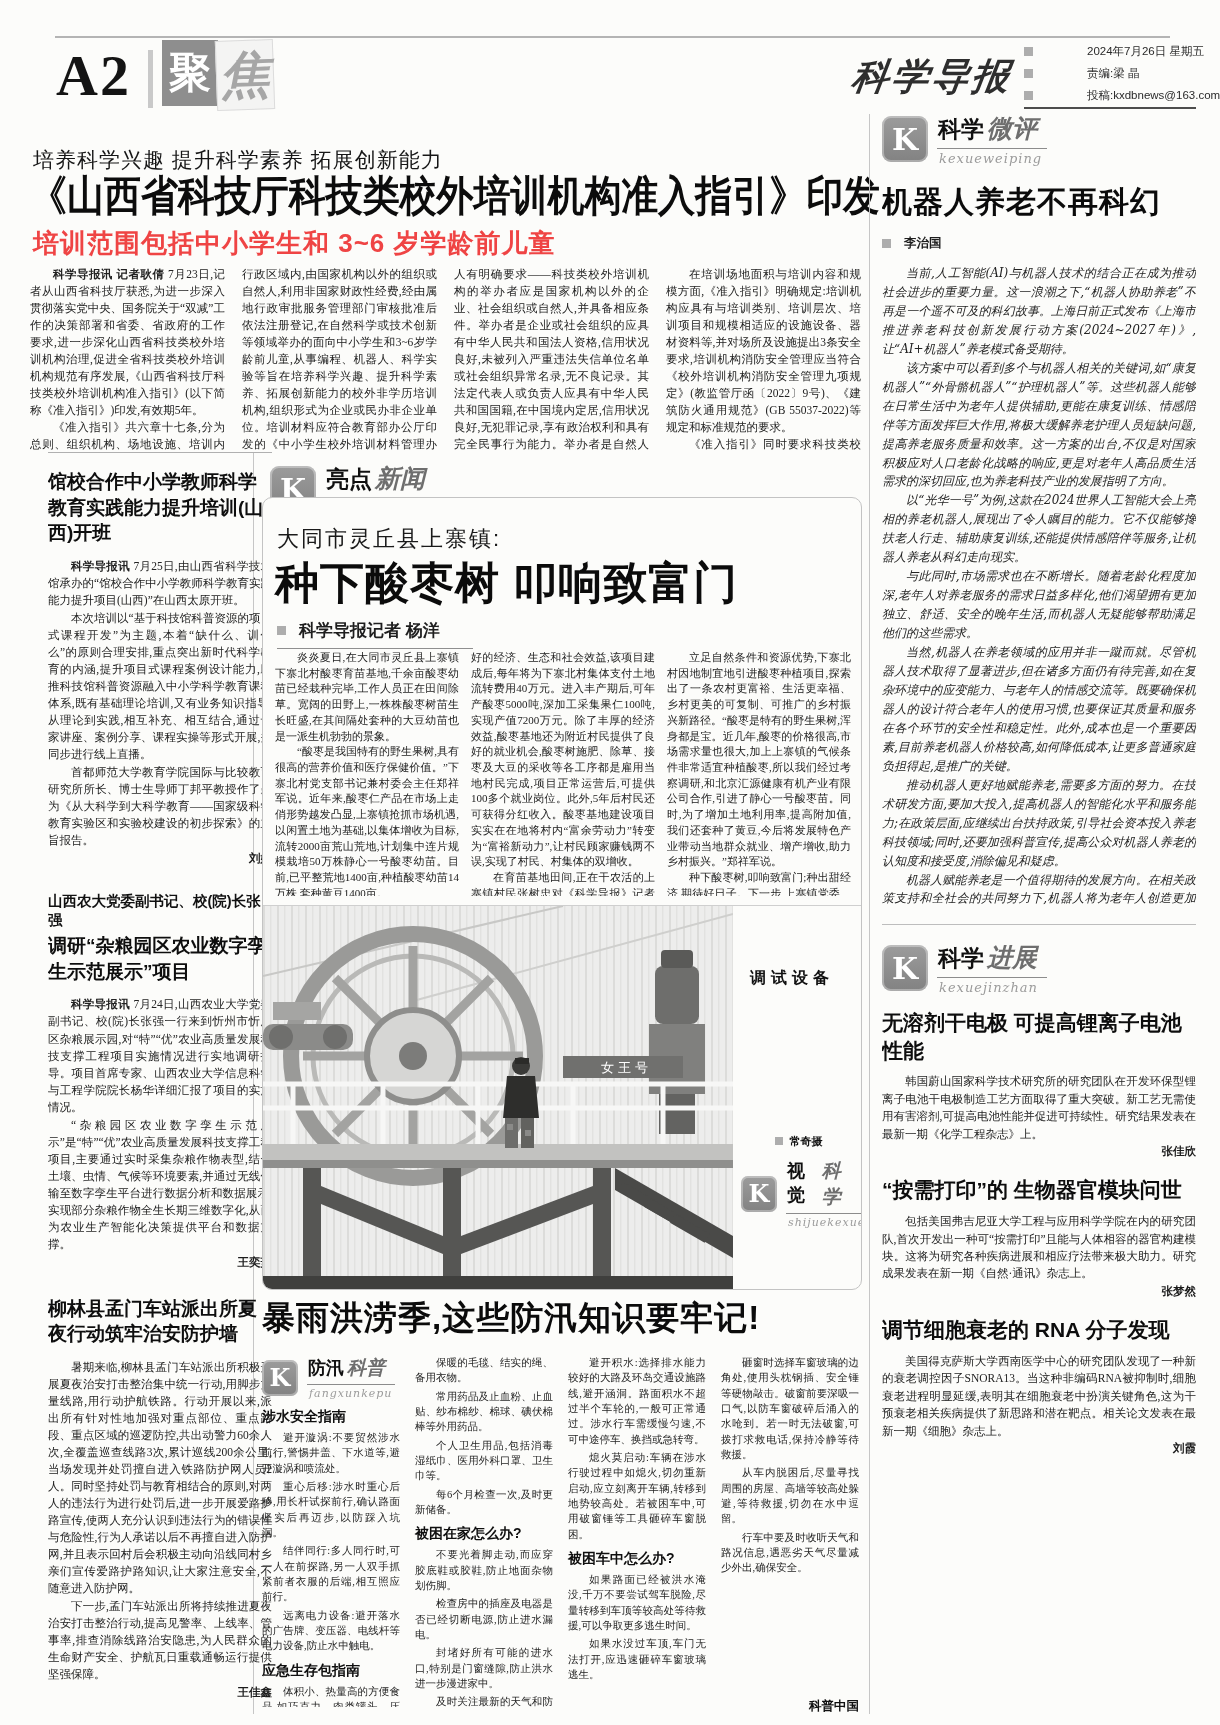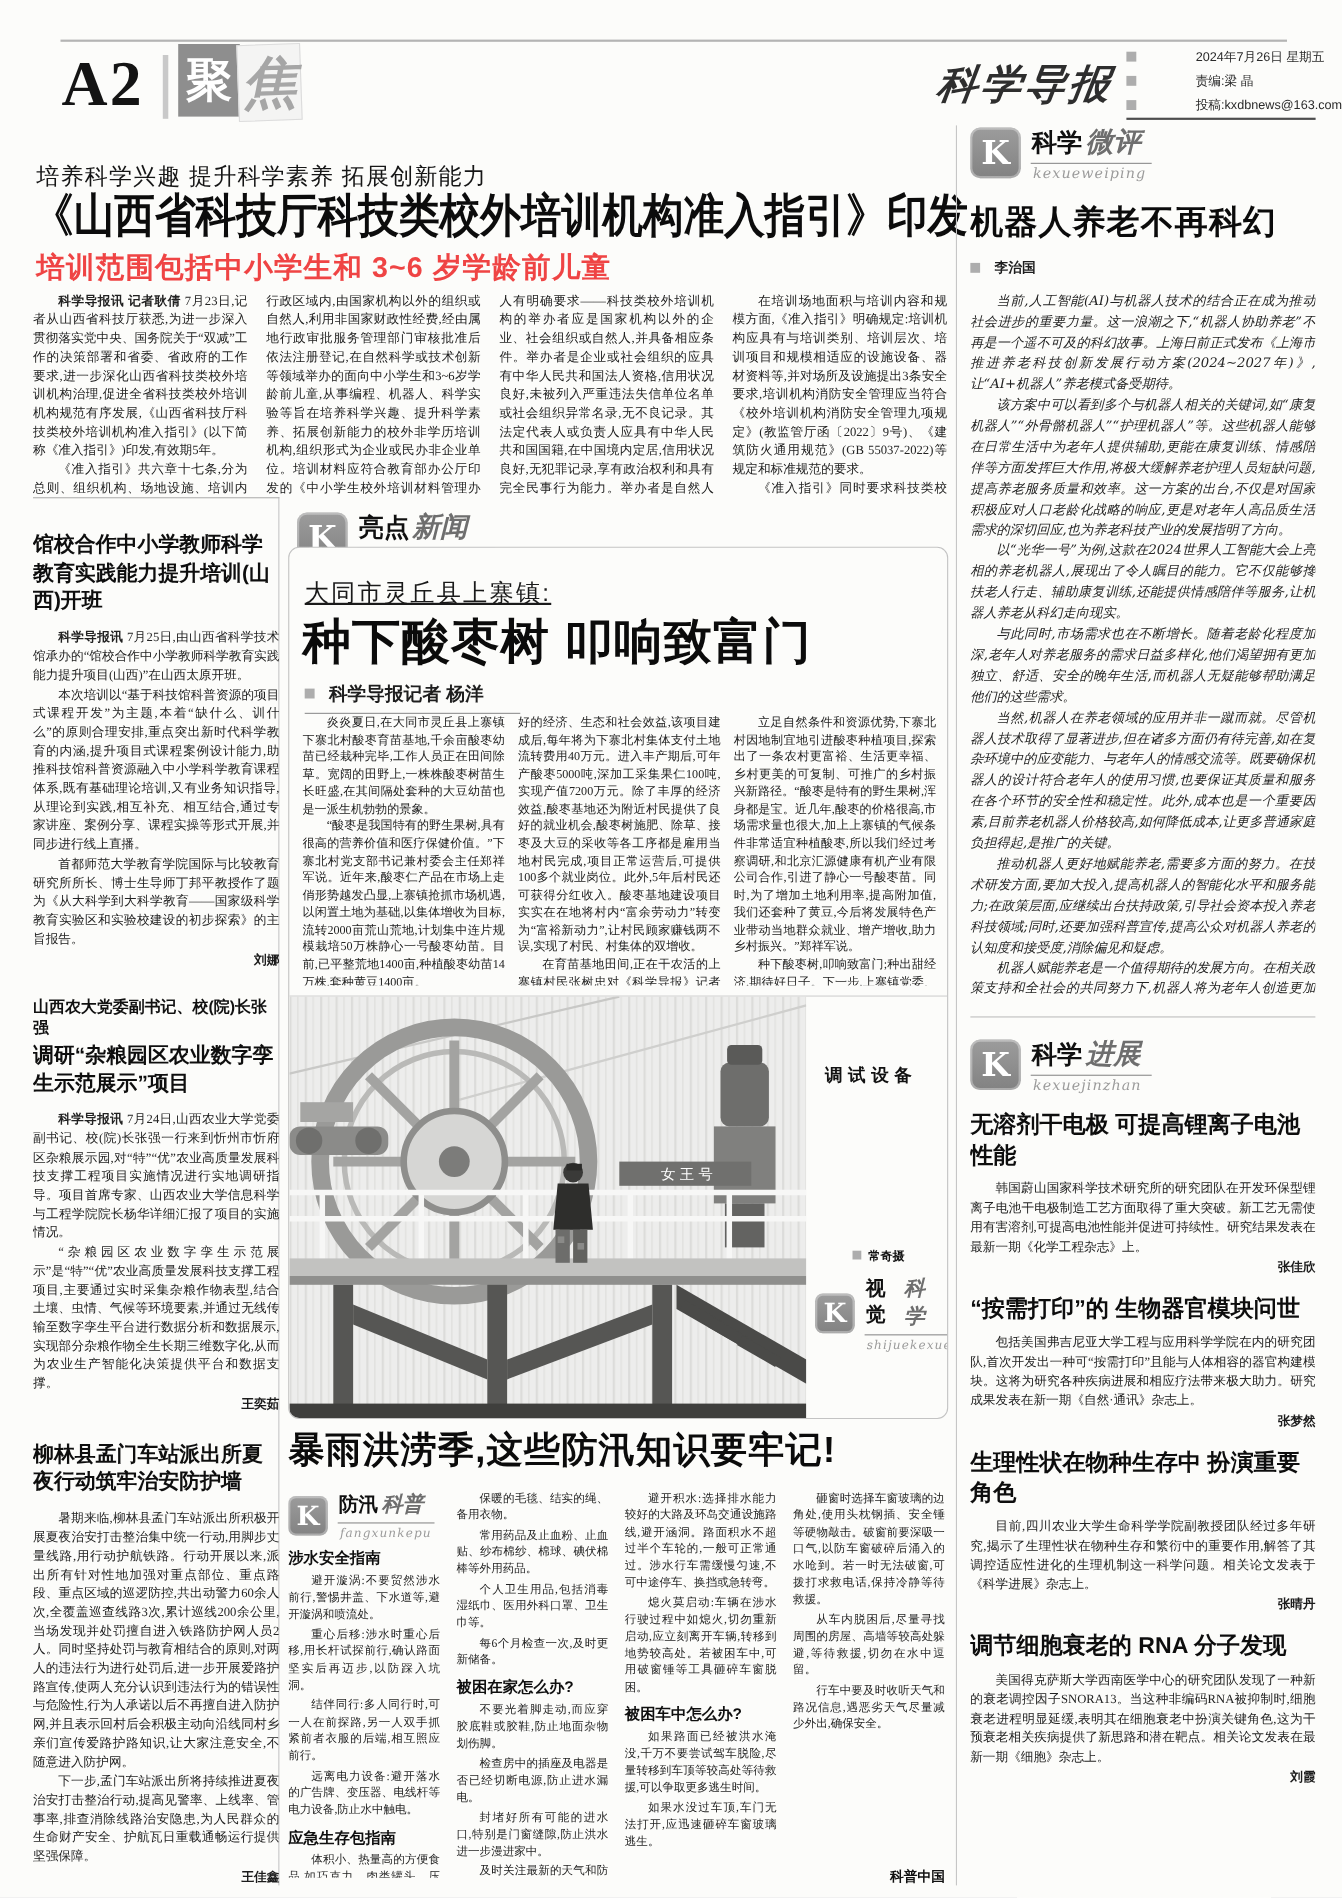--- a/index.html
+++ b/index.html
@@ -40,22 +40,22 @@
                display:flex; gap:17px; }
   .mcol { width:195px; flex:none; }
   .bp { font-size:11.5px; line-height:1.48; text-align:justify; text-indent:2em; color:#222; }
   .bp b { font-family:"Liberation Sans", sans-serif; font-weight:700; }
 
   
   .div-left  { position:absolute; left:253px; top:452px; width:1px; height:1262px; background:#c6c6c6; }
   .div-right { position:absolute; left:869px; top:114px; width:1px; height:1600px; background:#c6c6c6; }
 
   
-  .left-col { position:absolute; left:30px; top:452px; width:224px; height:1266px; overflow:hidden;
-              border-top:1px solid #b0b0b0; padding-top:30px; }
+  .left-col { position:absolute; left:48px; top:452px; width:224px; height:1266px; overflow:hidden;
+              border-top:1px solid #b0b0b0; padding-top:16px; }
   .la { margin-bottom:26px; }
   .la-kicker { font-family:"Liberation Sans", sans-serif; font-size:14.5px; font-weight:700;
                color:#111; margin-bottom:3px; }
   .la-title { font-family:"Liberation Sans", sans-serif; font-size:19px; line-height:1.35;
               font-weight:800; color:#0e0e0e; margin-bottom:12px; }
   .la .bp { margin-bottom:1px; }
   .la-author { text-align:right; font-weight:700; font-size:11.5px; margin-top:2px; }
 
   
   .kbadge { display:flex; align-items:center; gap:9px; }
@@ -71,21 +71,21 @@
           font-size:13px; letter-spacing:1px; padding:2px 0 0 2px; }
   .kbadge.small .k-logo { width:36px; height:36px; font-size:24px; border-radius:7px; }
   .kbadge.small .k-cn1 { font-size:18px; } .kbadge.small .k-cn2 { font-size:19px; }
   .kbadge.small .k-py { font-size:11px; }
 
   
   .feature-box { position:absolute; left:262px; top:497px; width:600px; height:793px;
                  border:1px solid #c3c3c3; border-radius:10px; overflow:hidden; background:#fcfcfa; }
   .feature-badge { position:absolute; left:270px; top:462px; background:#fcfcfa; padding-right:8px; }
   .f-dateline { position:absolute; left:14px; top:26px; font-family:"Liberation Sans", sans-serif;
-                font-size:22px; color:#1a1a1a; letter-spacing:2px;text-decoration:underline; }
+                font-size:22px; color:#1a1a1a; letter-spacing:2px; }
   .f-head { position:absolute; left:12px; top:56px; font-family:"Liberation Sans", sans-serif;
             font-size:44px; font-weight:900; color:#0b0b0b; letter-spacing:1px; }
   .f-byline { position:absolute; left:14px; top:121px; width:196px; border-bottom:1px solid #8f8f8f;
               padding-bottom:6px; font-family:"Liberation Sans", sans-serif; font-size:17px;
               font-weight:700; color:#1e1e1e; display:flex; align-items:center; gap:7px; }
   .f-cols { position:absolute; left:12px; top:152px; width:576px; height:246px; overflow:hidden;
             display:flex; gap:12px; }
   .fcol { width:184px; flex:none; }
   .fcol .bp { font-size:11px; line-height:1.43; }
   .f-innerrule { position:absolute; left:0; right:0; top:407px; height:1px; background:#cfcfcf; }
@@ -425,24 +425,19 @@
       <div class="jz-title">无溶剂干电极 可提高锂离子电池性能</div>
       <p class="jz-body">韩国蔚山国家科学技术研究所的研究团队在开发环保型锂离子电池干电极制造工艺方面取得了重大突破。新工艺无需使用有害溶剂,可提高电池性能并促进可持续性。研究结果发表在最新一期《化学工程杂志》上。</p>
       <div class="jz-author">张佳欣</div>
     </div>
     <div class="jz-item">
       <div class="jz-title">“按需打印”的 生物器官模块问世</div>
       <p class="jz-body">包括美国弗吉尼亚大学工程与应用科学学院在内的研究团队,首次开发出一种可“按需打印”且能与人体相容的器官构建模块。这将为研究各种疾病进展和相应疗法带来极大助力。研究成果发表在新一期《自然·通讯》杂志上。</p>
       <div class="jz-author">张梦然</div>
     </div>
     <div class="jz-item">
-      <div class="jz-title">生理性状在物种生存中 扮演重要角色</div>
-      <p class="jz-body">目前,四川农业大学生命科学学院副教授团队经过多年研究,揭示了生理性状在物种生存和繁衍中的重要作用,解答了其调控适应性进化的生理机制这一科学问题。相关论文发表于《科学进展》杂志上。</p>
-      <div class="jz-author">张晴丹</div>
-    </div>
-    <div class="jz-item">
       <div class="jz-title">调节细胞衰老的 RNA 分子发现</div>
       <p class="jz-body">美国得克萨斯大学西南医学中心的研究团队发现了一种新的衰老调控因子SNORA13。当这种非编码RNA被抑制时,细胞衰老进程明显延缓,表明其在细胞衰老中扮演关键角色,这为干预衰老相关疾病提供了新思路和潜在靶点。相关论文发表在最新一期《细胞》杂志上。</p>
       <div class="jz-author">刘霞</div>
     </div>
   </div>
 
 </div>
 
 </body></html>

